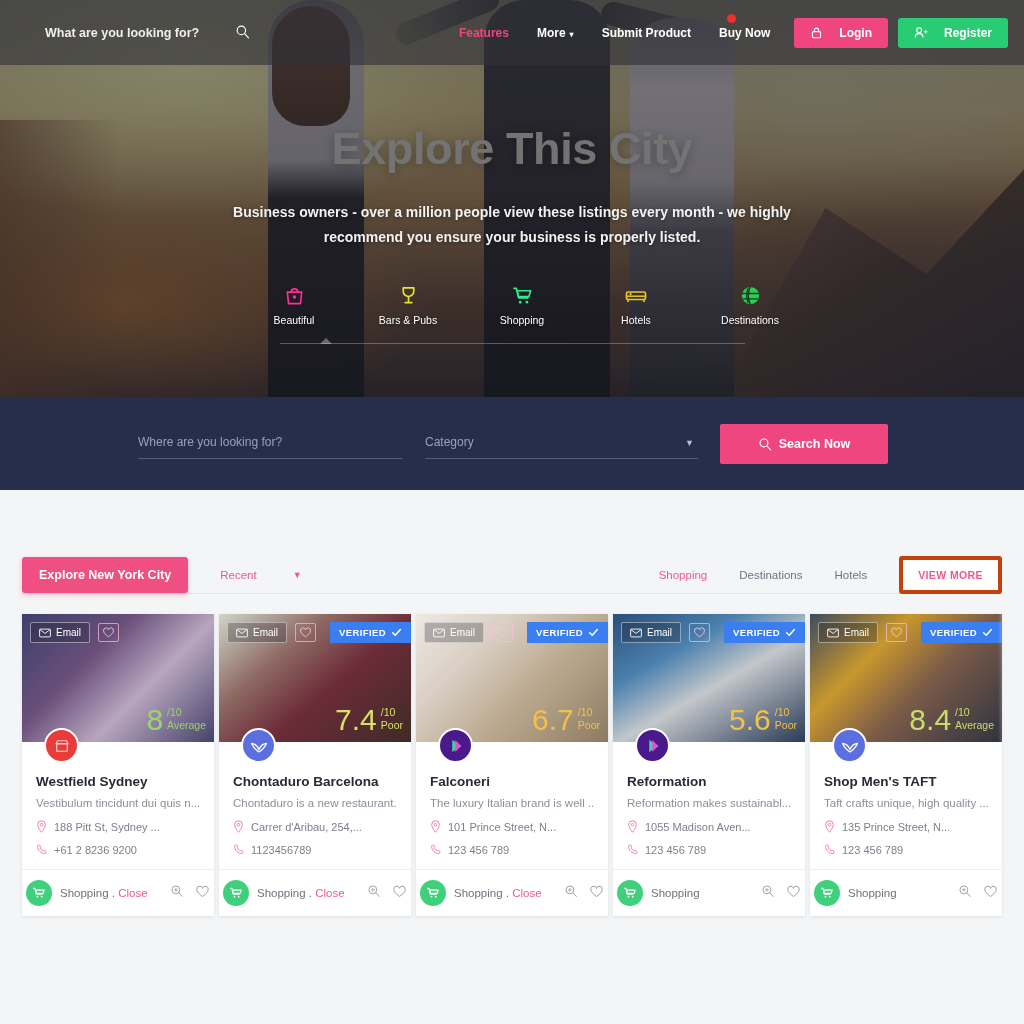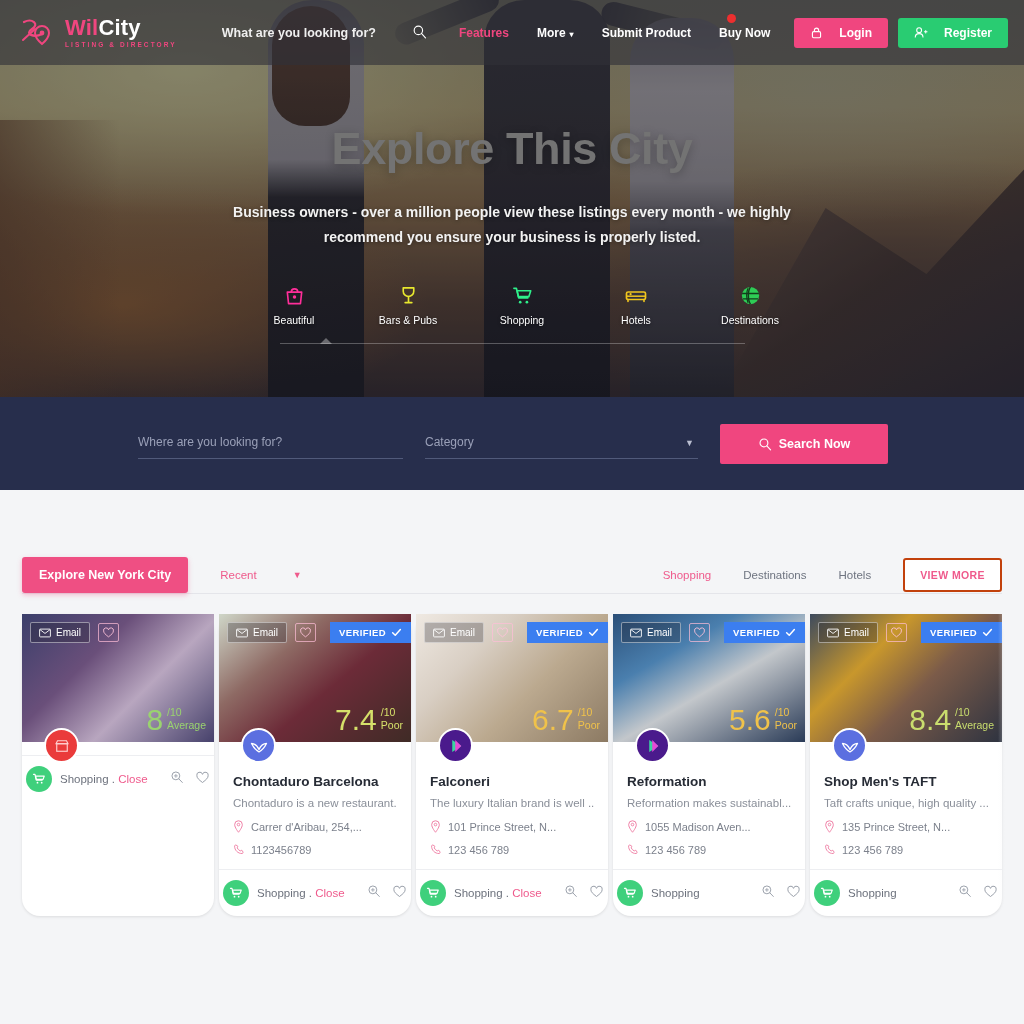--- a/index.html
+++ b/index.html
@@ -175,30 +175,29 @@
   }
   .sortsel {
     margin-left: 32px; color: #ef5a8c; font-size: 11.5px; cursor: pointer;
     display: flex; align-items: center; gap: 36px;
   }
   .sortsel .caret2 { color: #ef5a8c; font-size: 9px; }
   .filter-right { margin-left: auto; display: flex; align-items: center; gap: 32px; }
   .ftab { color: #6e7480; font-size: 11.5px; cursor: pointer; }
   .ftab.active { color: #ef5a8c; }
   .viewmore {
-    border: 2px solid #c2410c; color: #ef5a8c; font-size: 10.5px; font-weight: 700;
+    border: 4px solid #c2410c; color: #ef5a8c; font-size: 10.5px; font-weight: 700;
     letter-spacing: .4px; padding: 9px 15px; border-radius: 3px; cursor: pointer; background: #fff;
   }
 
   
   .cards { position: absolute; left: 22px; top: 124px; display: flex; gap: 5px; }
   .card {
     width: 192px; background: #fff; position: relative;
     box-shadow: 0 1px 3px rgba(0,0,0,.10);
-    border-radius: 18px;
   }
   .card-media { position: relative; height: 128px; overflow: hidden; }
   .m1 { background: linear-gradient(135deg,#3b3f6b 0%,#6a4f7a 35%,#b8a6bf 62%,#46416b 100%); }
   .m2 { background: linear-gradient(140deg,#cfd6c8 0%,#8e6a64 32%,#6c2b38 58%,#3f2b26 100%); }
   .m3 { background: linear-gradient(135deg,#efe9e2 0%,#d9cfc4 30%,#bba98f 60%,#8c7a63 100%); }
   .m4 { background: linear-gradient(150deg,#2b4f78 0%,#4a7fae 30%,#c3c7cb 55%,#2a3b57 100%); }
   .m5 { background: linear-gradient(135deg,#3e4b5e 0%,#c8972c 32%,#7b5b49 58%,#2e3340 100%); }
   .media-top { position: absolute; left: 8px; top: 8px; display: flex; align-items: center; gap: 8px; }
   .email-btn {
     display: flex; align-items: center; gap: 5px;
@@ -256,34 +255,20 @@
     <div class="hill-r"></div>
     <div class="sil sil-a"></div>
     <div class="sil-a-hair"></div>
     <div class="sil arm-l"></div>
     <div class="sil sil-b"></div>
     <div class="sil arm-r"></div>
     <div class="sil sil-c"></div>
     <div class="hero-veil"></div>
 
     <div class="header">
-      <div class="logo">
-        <svg class="logo-mark" viewBox="0 0 40 34">
-          <path d="M6 6 C14 2, 22 8, 14 13 C6 18, 16 22, 24 18" fill="none" stroke="#f0467f" stroke-width="2.2" stroke-linecap="round"></path>
-          <path d="M5 24 L17 13" fill="none" stroke="#f0467f" stroke-width="2" stroke-linecap="round"></path>
-          <path d="M24 10 c4 0 7 3 7 7 0 5-7 11-7 11s-7-6-7-11c0-4 3-7 7-7z" fill="none" stroke="#f0467f" stroke-width="2"></path>
-          <circle cx="24" cy="17" r="2.4" fill="#f0467f"></circle>
-        </svg>
-        <div class="logo-text">
-          <div class="logo-title">
-            <span class="wil">Wil</span><span class="city">City</span>
-          </div>
-          <div class="logo-sub">LISTING &amp; DIRECTORY</div>
-        </div>
-      </div>
 
       <div class="hsearch">
         <input class="hsearch-input" type="text" placeholder="What are you looking for?" style="">
         <button class="hsearch-btn">
           <svg width="15" height="15" viewBox="0 0 20 20">
             <circle cx="8.5" cy="8.5" r="5.6" fill="none" stroke="#ffffff" stroke-width="1.5"></circle>
             <line x1="12.6" y1="12.6" x2="18" y2="18.5" stroke="#ffffff" stroke-width="1.5" stroke-linecap="round"></line>
           </svg>
         </button>
       </div>
@@ -451,20 +436,37 @@
           <div class="word">Average</div>
         </div>
       </div>
     </div>
     <div class="avatar" style="background:#ea3b3b">
             <svg width="18" height="18" viewBox="0 0 24 24">
               <rect x="5" y="9" width="14" height="10" fill="none" stroke="#ffd2d2" stroke-width="1.5"></rect>
               <path d="M4 9 L6 5 h12 l2 4z" fill="none" stroke="#ffd2d2" stroke-width="1.5"></path>
             </svg>
           </div>
+    <div class="card-body">
+      <div class="card-title">Westfield Sydney</div>
+      <div class="card-desc">Vestibulum tincidunt dui quis n...</div>
+      <div class="card-row">
+        <svg width="11" height="13" viewBox="0 0 14 17">
+                <path d="M7 1 a5 5 0 0 1 5 5 c0 4-5 10-5 10 S2 10 2 6 a5 5 0 0 1 5-5z" fill="none" stroke="#ef7fa5" stroke-width="1.3"></path>
+                <circle cx="7" cy="6" r="1.7" fill="none" stroke="#ef7fa5" stroke-width="1.2"></circle>
+              </svg>
+        <span>188 Pitt St, Sydney ...</span>
+      </div>
+      <div class="card-row">
+        <svg width="11" height="12" viewBox="0 0 14 15">
+                <path d="M2 2.5 c0-.8.8-1.5 1.6-1.2 l1.7.6 c.7.2 1 1 .7 1.6 l-.7 1.3 c1 1.8 2.1 2.9 3.9 3.9 l1.3-.7 c.6-.3 1.4 0 1.6.7 l.6 1.7 c.3.8-.4 1.6-1.2 1.6 C6.2 12 2 7.8 2 2.5z" fill="none" stroke="#ef7fa5" stroke-width="1.2"></path>
+              </svg>
+        <span>+61 2 8236 9200</span>
+      </div>
+    </div>
     <div class="card-foot">
       <div class="cat-circle">
         <svg width="14" height="14" viewBox="0 0 24 24">
           <path d="M2.5 4 h2.6 l2.2 10 h10" fill="none" stroke="#fff" stroke-width="2" stroke-linecap="round" stroke-linejoin="round"></path>
           <path d="M6 7 h15 l-2 5.6 h-11.6z" fill="none" stroke="#fff" stroke-width="2" stroke-linejoin="round"></path>
           <circle cx="9.4" cy="18.4" r="1.5" fill="#fff"></circle>
                 <circle cx="16.6" cy="18.4" r="1.5" fill="#fff"></circle>
         </svg>
       </div>
       <div class="foot-label">Shopping . <span class="close">Close</span></div>

